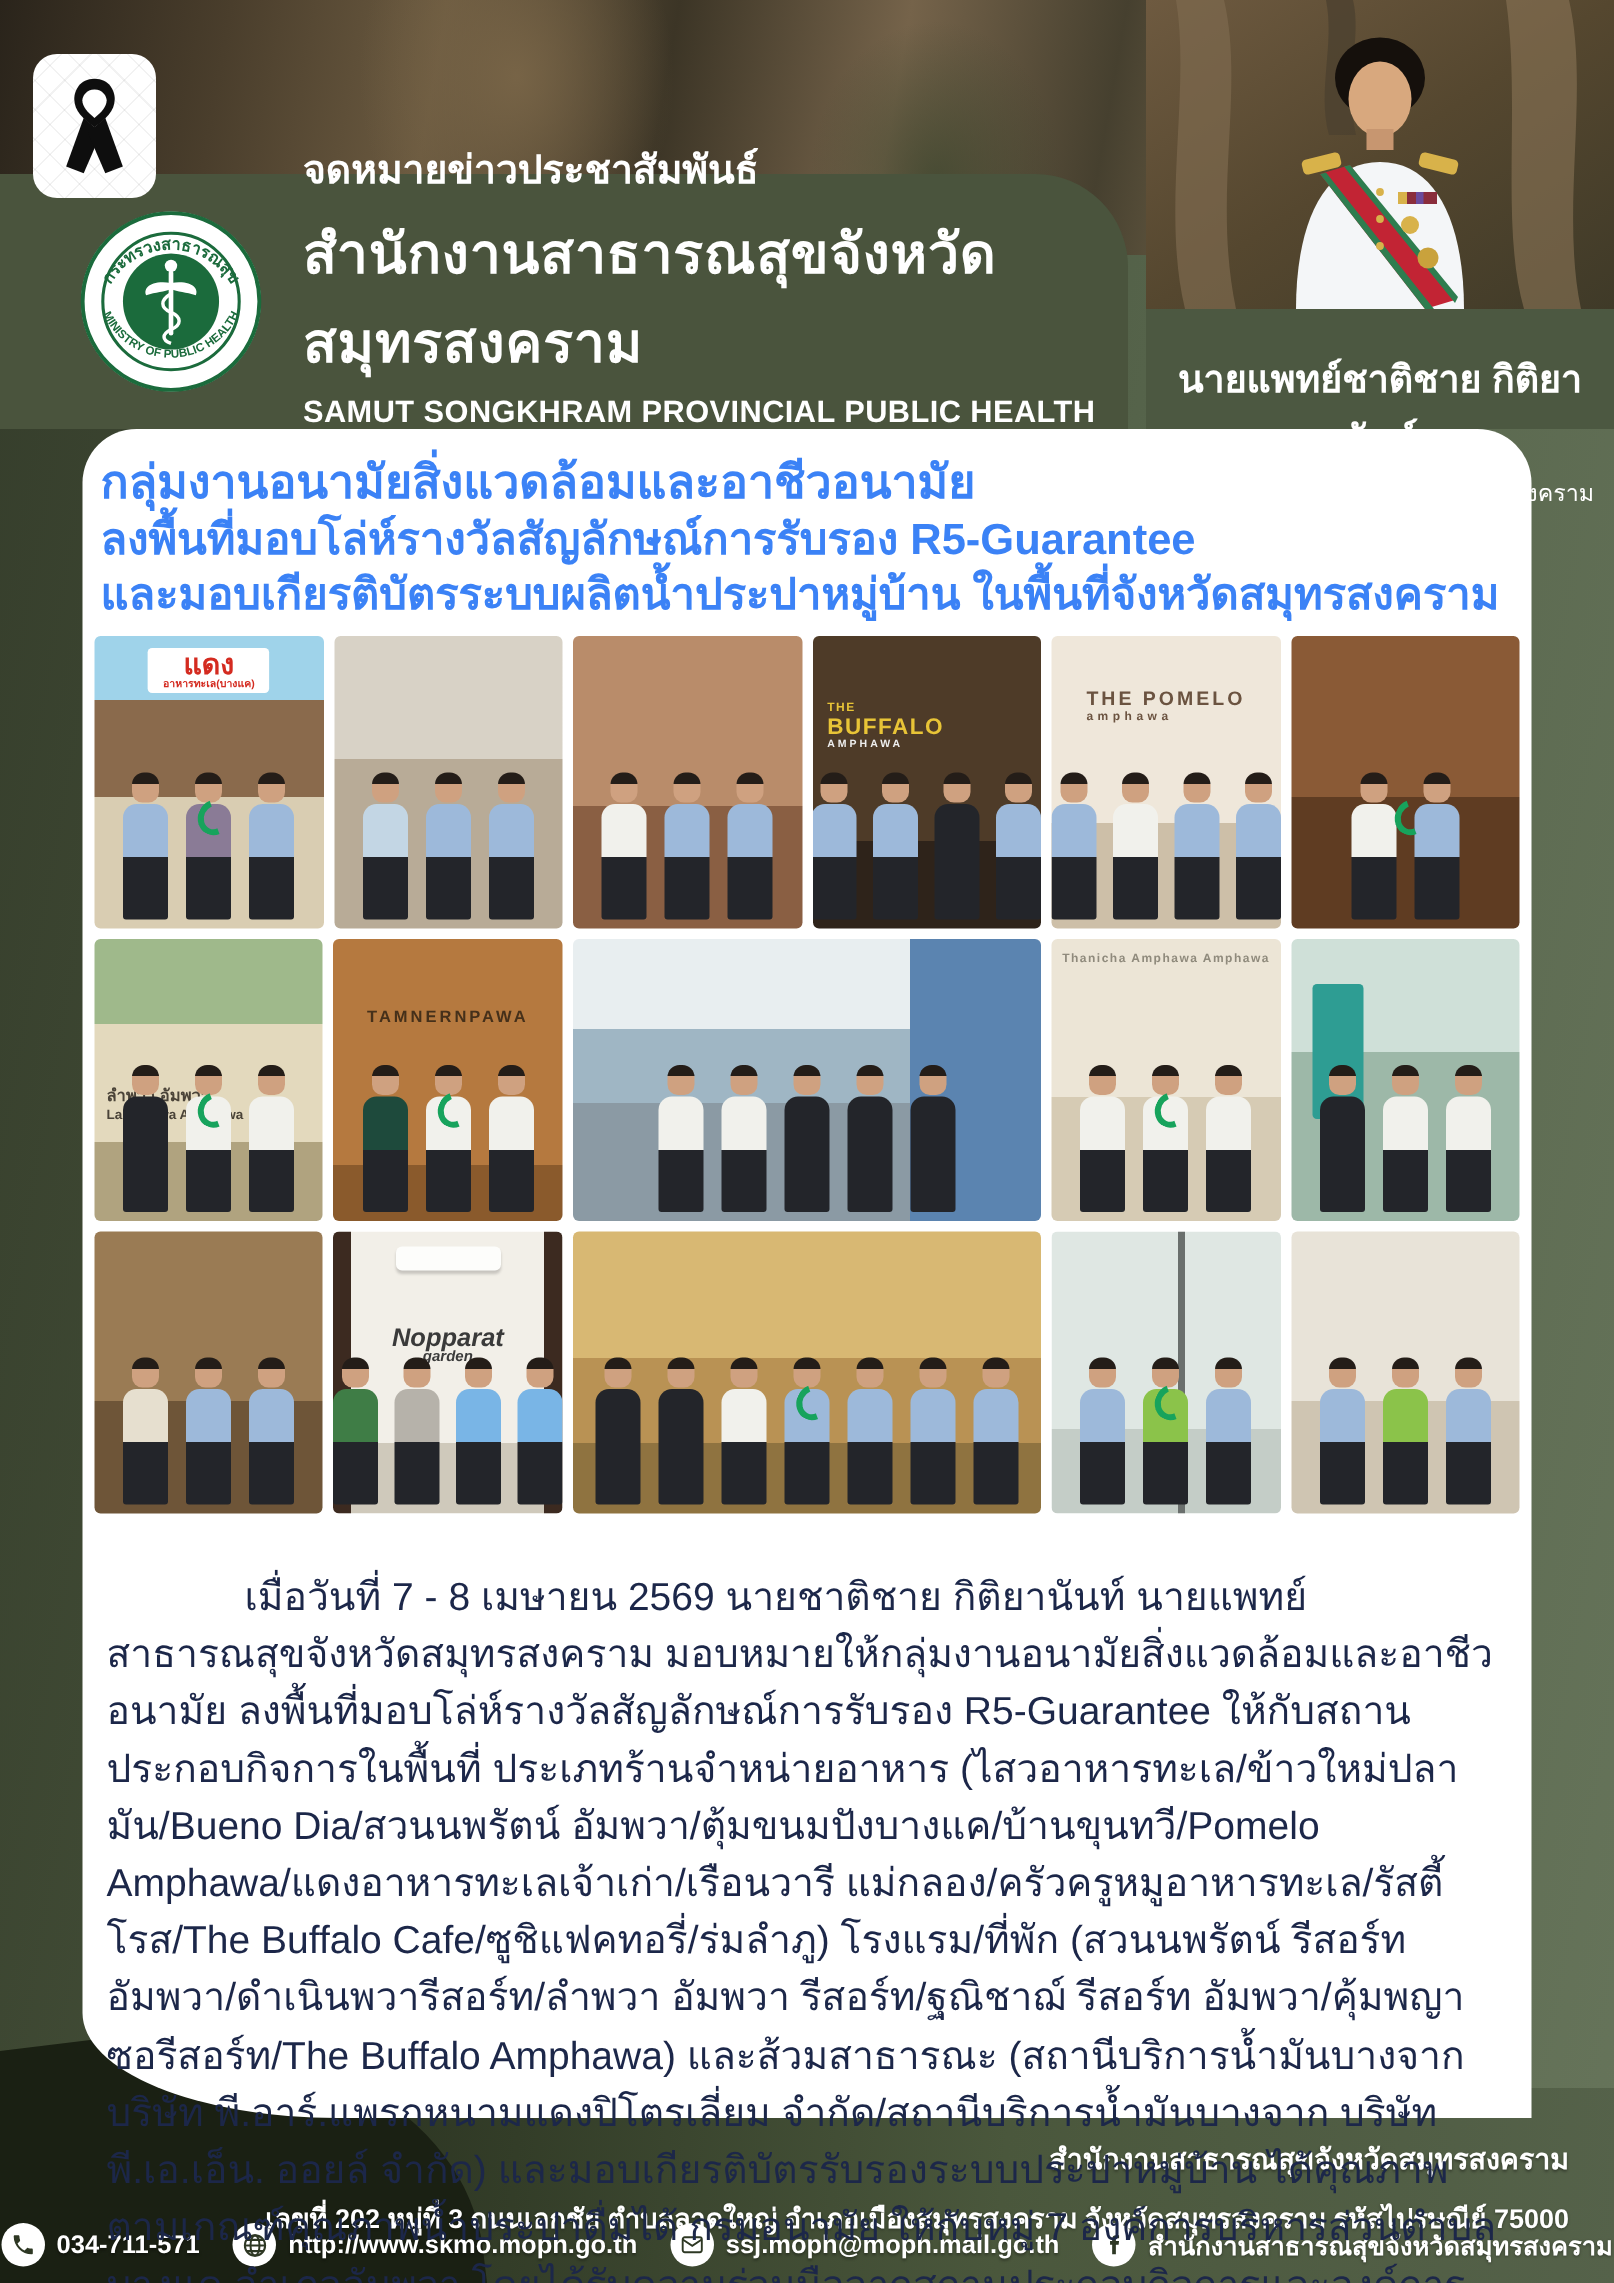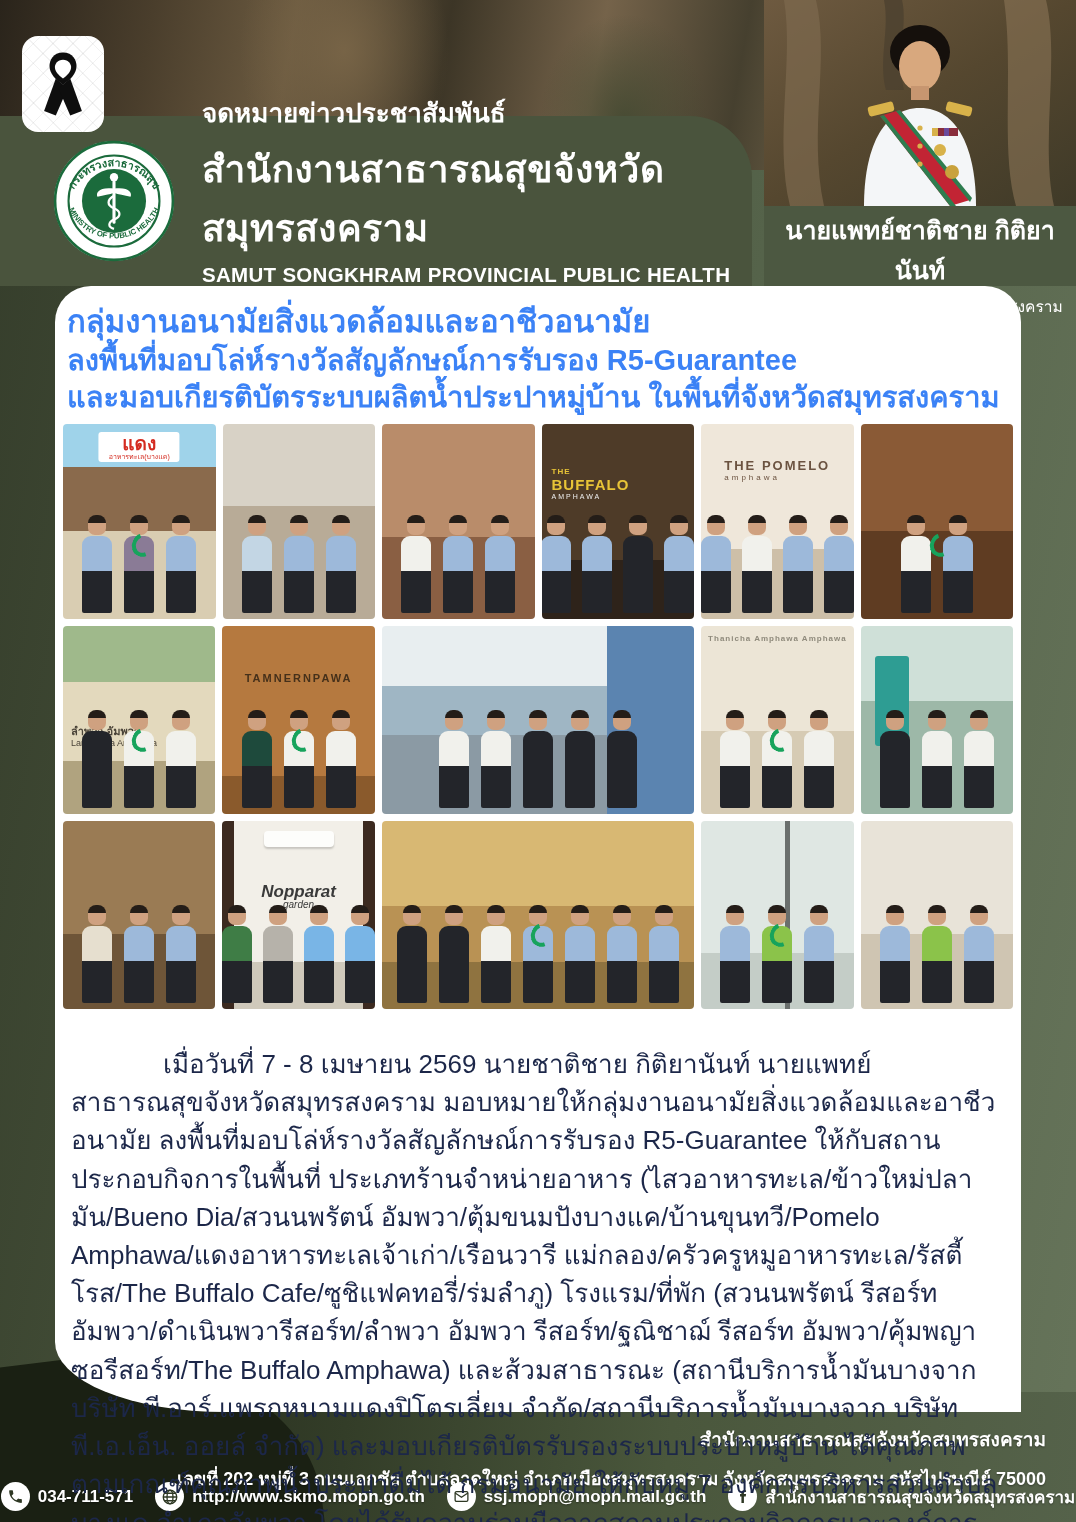--- a/index.html
+++ b/index.html
@@ -30,21 +30,21 @@
     border-top-right-radius:62px;z-index:5;display:flex;align-items:center;padding-left:52px;
     box-sizing:border-box;gap:26px;}
   .seal{width:124px;height:124px;flex:0 0 auto;}
   .org-text{color:#fff;}
   .org-text .l1{font-size:26px;font-weight:bold;margin-bottom:6px;}
   .org-text .l2{font-size:37px;font-weight:bold;margin-bottom:6px;letter-spacing:.5px;}
   .org-text .l3{font-size:20.5px;font-weight:bold;letter-spacing:.3px;}
 
   
   .nameplate{position:absolute;right:0;top:206px;width:312px;height:80px;background:#4c5841;
-    z-index:5;color:#fff;text-align:center;box-sizing:border-box;padding-top:4px;}
+    z-index:5;color:#fff;text-align:center;box-sizing:border-box;padding-top:26px;}
   .nameplate .nm{font-size:25px;font-weight:bold;}
   .nameplate .tt{font-size:15.5px;margin-top:4px;}
 
   
   .sheet{position:absolute;left:55px;top:286px;width:966px;height:1126px;background:#fff;
     border-radius:36px 36px 0 0;border-bottom-left-radius:170px 70px;z-index:2;box-sizing:border-box;}
   .headline{padding:16px 12px 8px;text-align:left;color:#3b82f6;line-height:1.28;}
   .headline .h1{font-size:31px;font-weight:bold;}
   .headline .h2{font-size:29px;font-weight:bold;}
   .headline .h3{font-size:29px;font-weight:bold;}
@@ -57,21 +57,21 @@
   .people{position:absolute;left:0;right:0;bottom:6px;display:flex;justify-content:center;gap:12px;align-items:flex-end;}
   .person{position:relative;width:30px;height:98px;display:inline-block;}
   .person::before{content:"";position:absolute;top:0;left:50%;margin-left:-9px;width:18px;height:20px;
     border-radius:8px 8px 7px 7px;background:linear-gradient(#241d18 0 38%,#cfa180 38%);}
   .person::after{content:"";position:absolute;top:21px;left:50%;transform:translateX(-50%);width:30px;height:77px;
     background:linear-gradient(var(--s,#9db9da) 0 46%,#23252a 46%);border-radius:9px 9px 2px 2px;}
   .award{position:absolute;left:50%;bottom:56px;width:14px;height:16px;margin-left:-7px;
     border:4px solid #17a35c;border-right-color:transparent;border-top-color:transparent;
     border-radius:50%;transform:rotate(25deg);}
   .sign{position:absolute;font-weight:bold;white-space:nowrap;}
-  .sign small{display:block;font-weight:normal;}
+  .sign small{display:block;font-weight:bold;}
   .sg-daeng{top:8px;left:50%;transform:translateX(-50%);background:#fff;color:#d42b20;
     padding:2px 10px;font-size:19px;border-radius:3px;text-align:center;line-height:1;}
   .sg-daeng small{font-size:7px;}
   .sg-buffalo{top:44px;left:10px;color:#e8c437;font-size:15px;letter-spacing:1px;line-height:1.1;}
   .sg-buffalo .pre{display:block;font-size:8px;color:#e8c437;}
   .sg-buffalo small{font-size:7px;color:#efefef;letter-spacing:2px;}
   .sg-pomelo{top:34px;left:50%;transform:translateX(-50%);color:#6b5340;font-size:13px;letter-spacing:2px;text-align:left;}
   .sg-pomelo small{font-size:8px;letter-spacing:3px;}
   .sg-lamphawa{bottom:64px;left:8px;color:#4a4338;font-size:11px;line-height:1.3;}
   .sg-lamphawa small{font-size:9px;}

